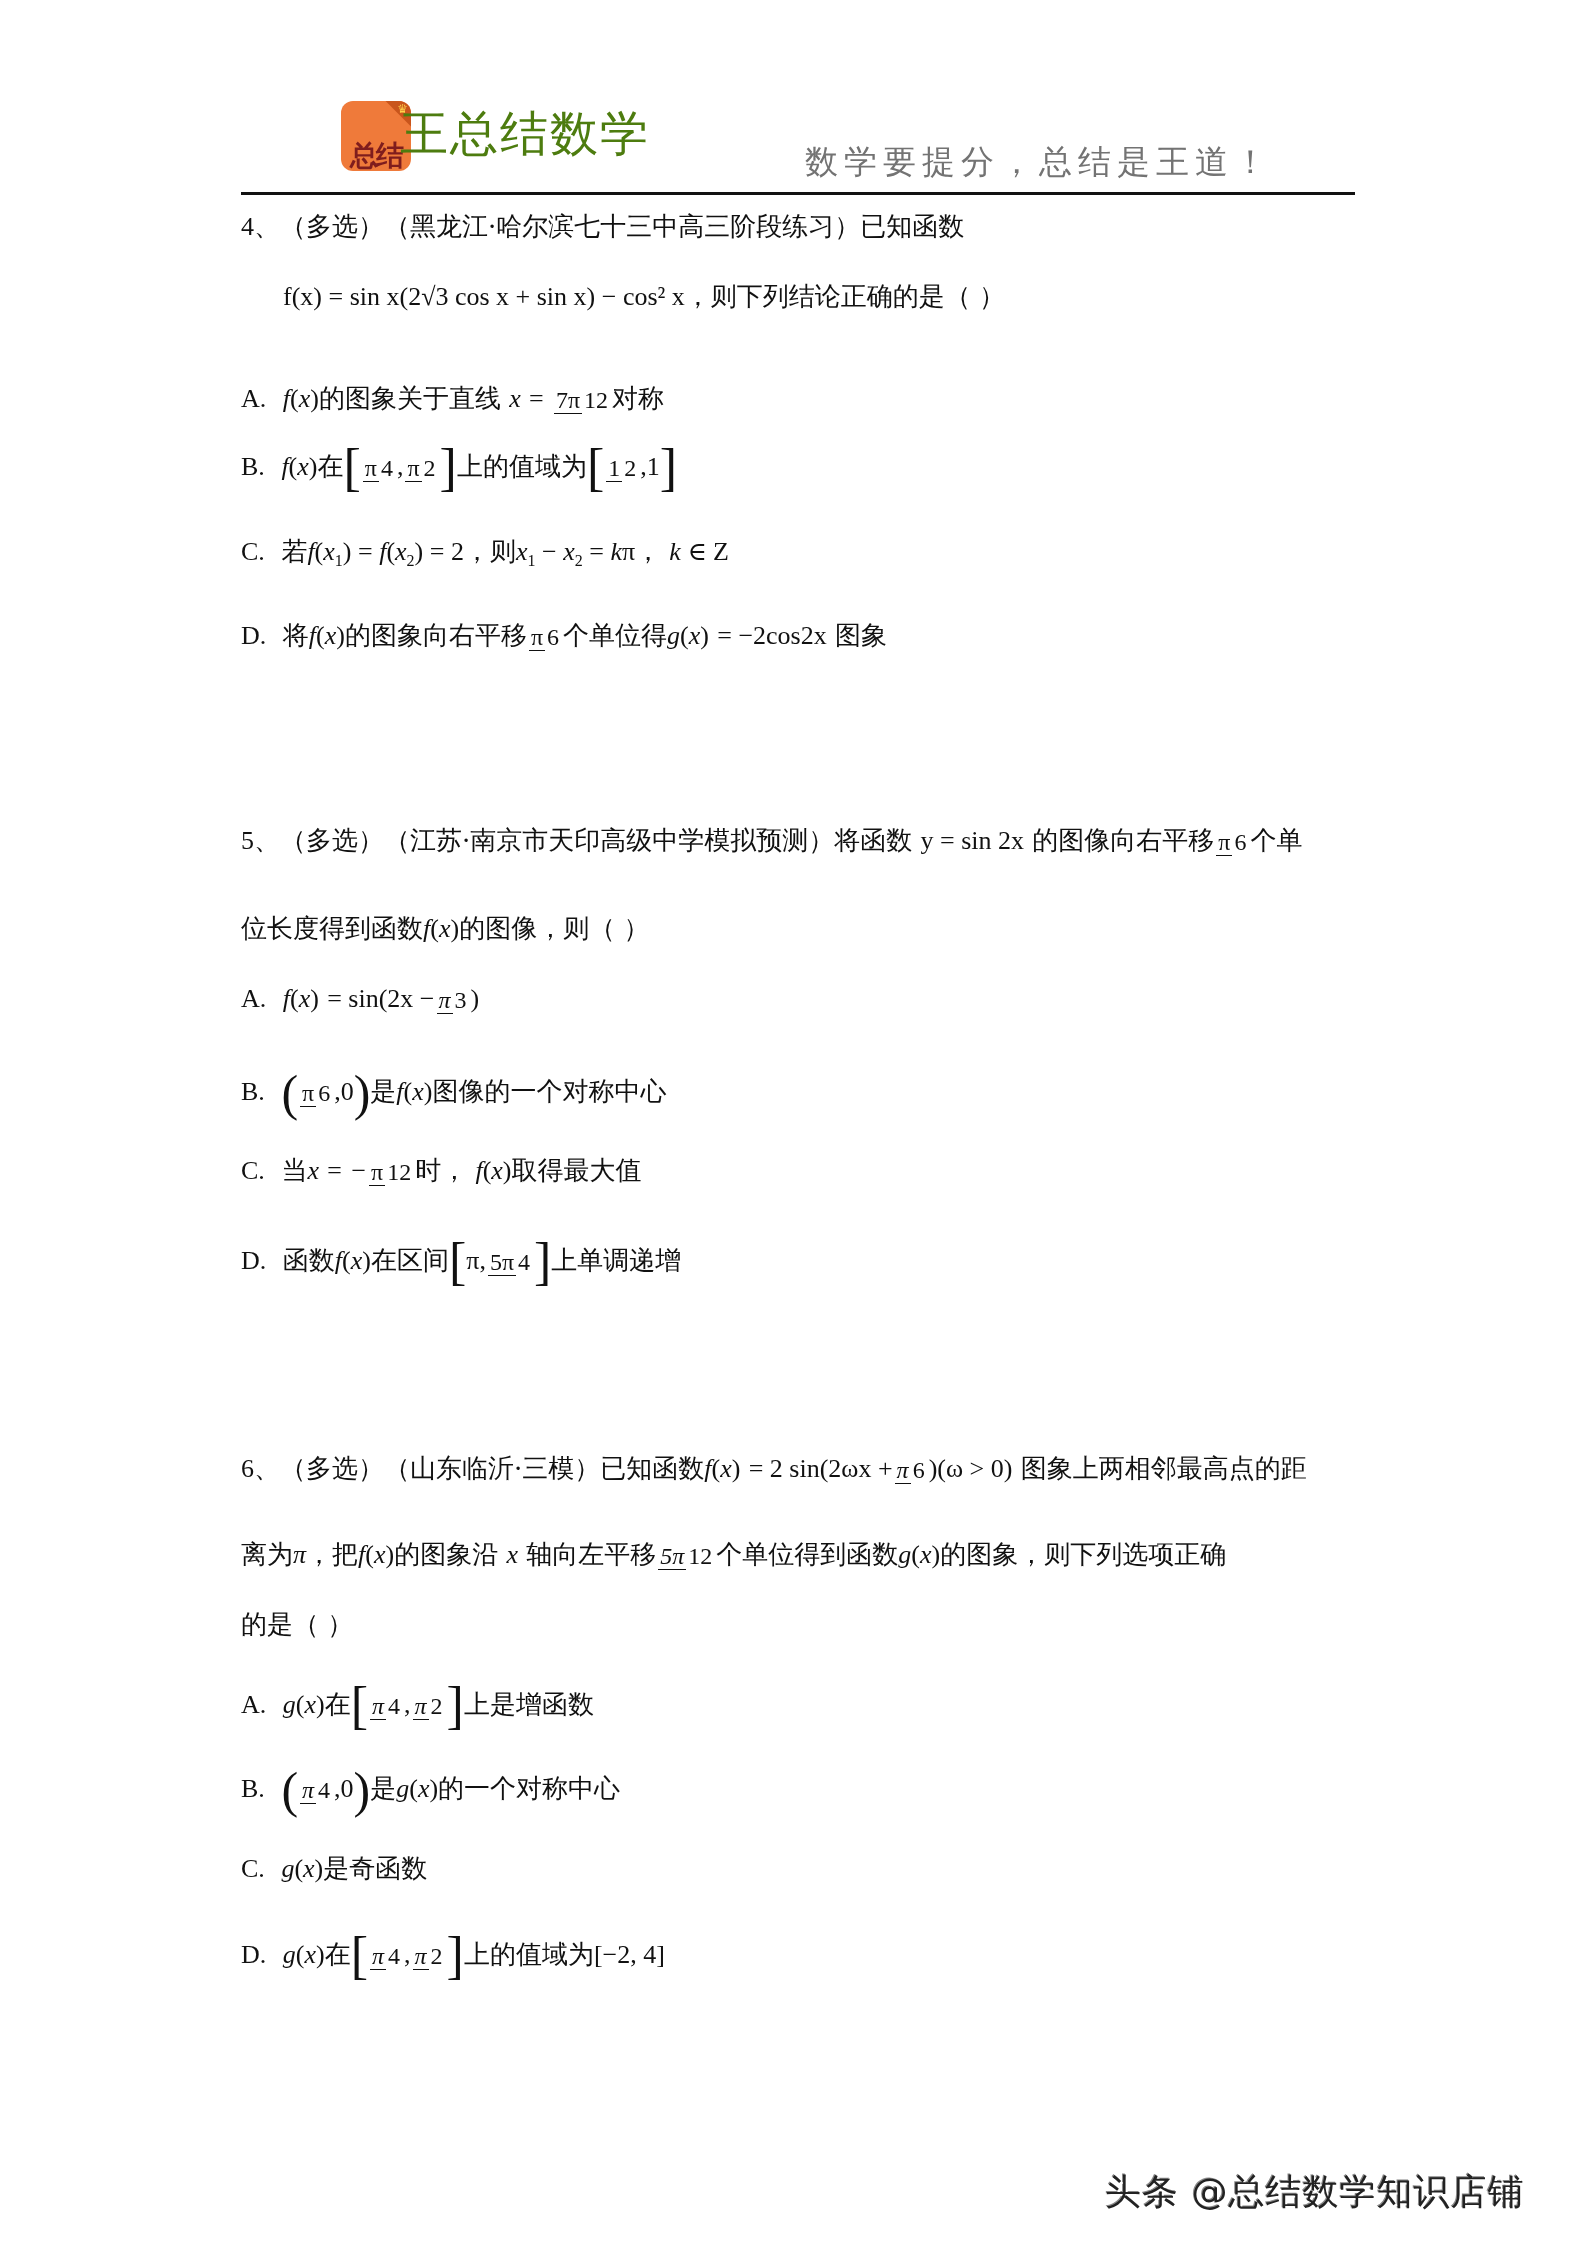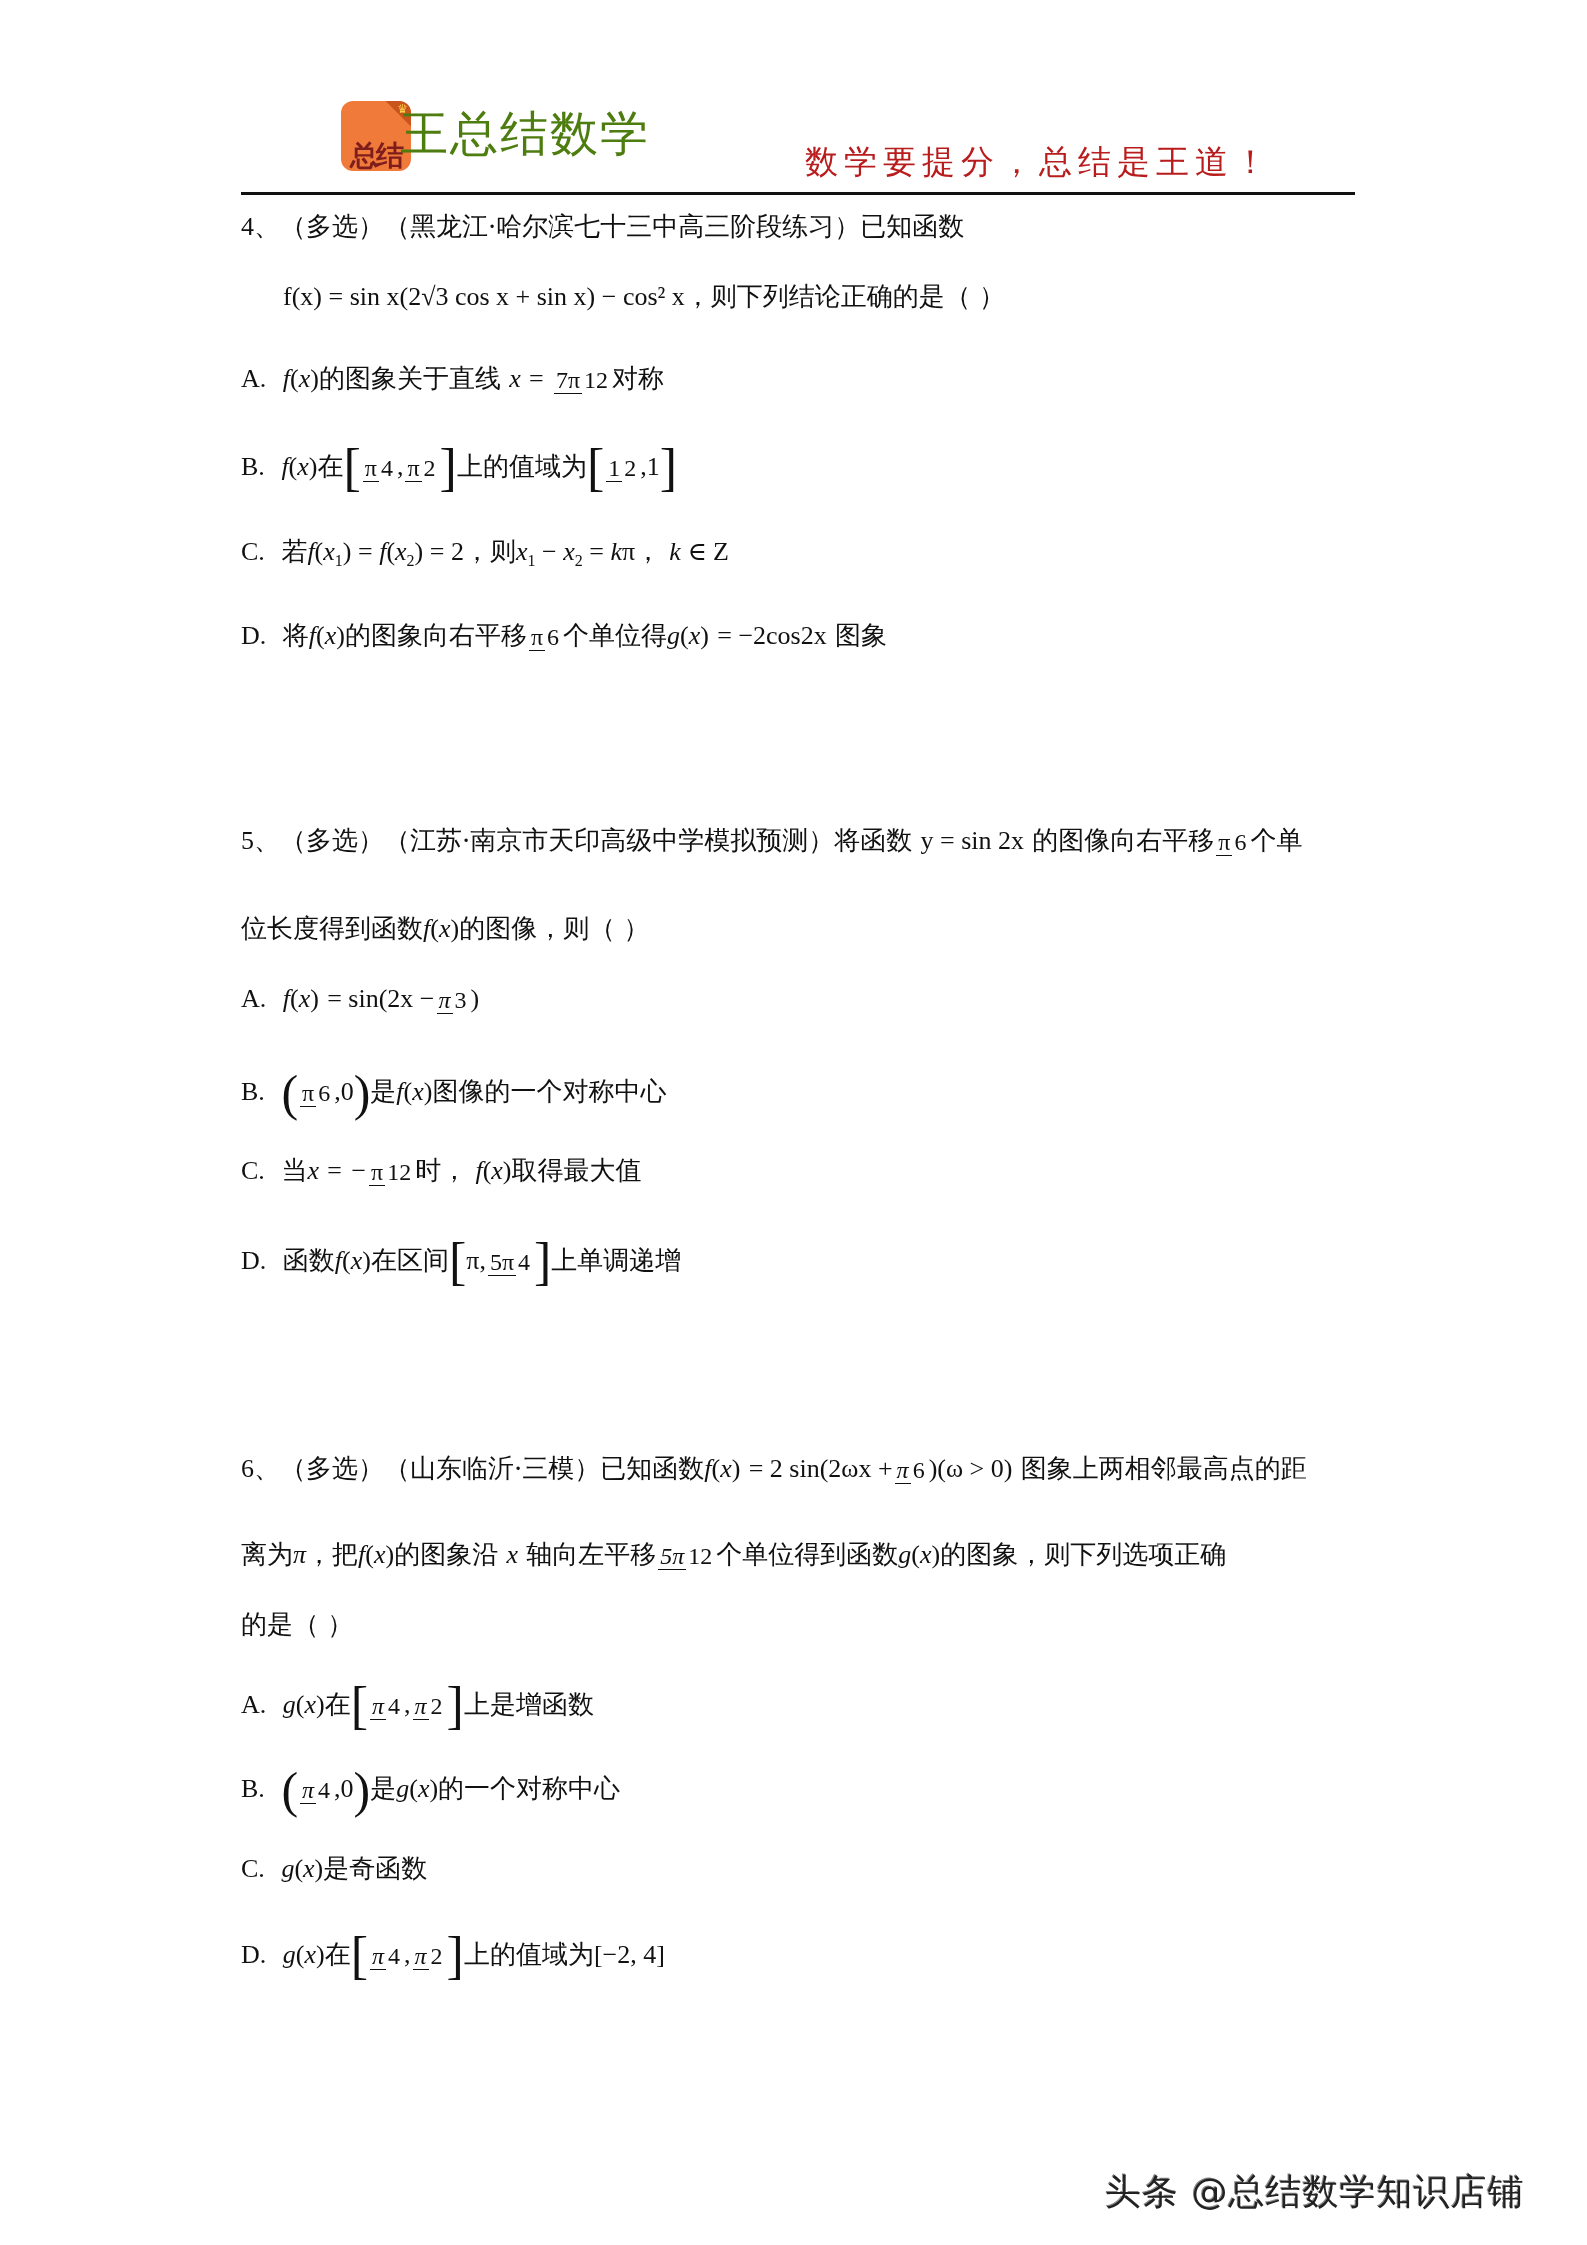--- a/index.html
+++ b/index.html
@@ -24,21 +24,21 @@
   .logo-box .logo-text {
     position: absolute; left: 0; right: 0; top: 36px; text-align: center;
     color: #7f1d1d; font-size: 28px; font-weight: bold; letter-spacing: -2px;
     font-family: "DejaVu Sans", sans-serif;
   }
   .brand-name {
     position: absolute; left: 400px; top: 102px; font-size: 48px; color: #4d7c0f;
     font-family: "DejaVu Sans", sans-serif; letter-spacing: 2px;
   }
   .slogan {
-    position: absolute; left: 805px; top: 140px; font-size: 33px; color: #b91c1c;
+    position: absolute; left: 805px; top: 140px; font-size: 33px; color: #737373;
     letter-spacing: 6px; font-family: "DejaVu Serif", serif;
   }
   .header-rule {
     position: absolute; left: 241px; top: 192px; width: 1114px; height: 3px; background: #111;
   }
   
   .line {
     position: absolute; left: 241px; font-size: 26px; line-height: 36px; white-space: nowrap;
   }
   .m { font-family: "Liberation Serif", "DejaVu Serif", serif; font-style: italic; }
@@ -74,21 +74,21 @@
 </div>
 
 <div>
   <div class="line" style="top:208px;">
     <span class="r">4、</span><span>（多选）</span><span>（黑龙江·哈尔滨七十三中高三阶段练习）</span><span>已知函数</span>
   </div>
   <div class="line" style="top:278px; left:246px;margin-left:37px;">
     <span class="r">f(x) = sin x(2√3 cos x + sin x) − cos² x</span><span>，则下列结论正确的是（    ）</span>
   </div>
 
-  <div class="line" style="top:360px;">
+  <div class="line" style="top:380px;">
     <span class="r">A.</span>&nbsp;
     <span class="m">f</span><span class="r">(</span><span class="m">x</span><span class="r">)</span><span>的图象关于直线</span>
     <span class="m">x</span> <span class="r">=</span>
     <span class="frac">
         <span class="num">7π</span>
         <span class="den">12</span>
       </span><span>对称</span>
   </div>
 
   <div class="line" style="top:442px;">

